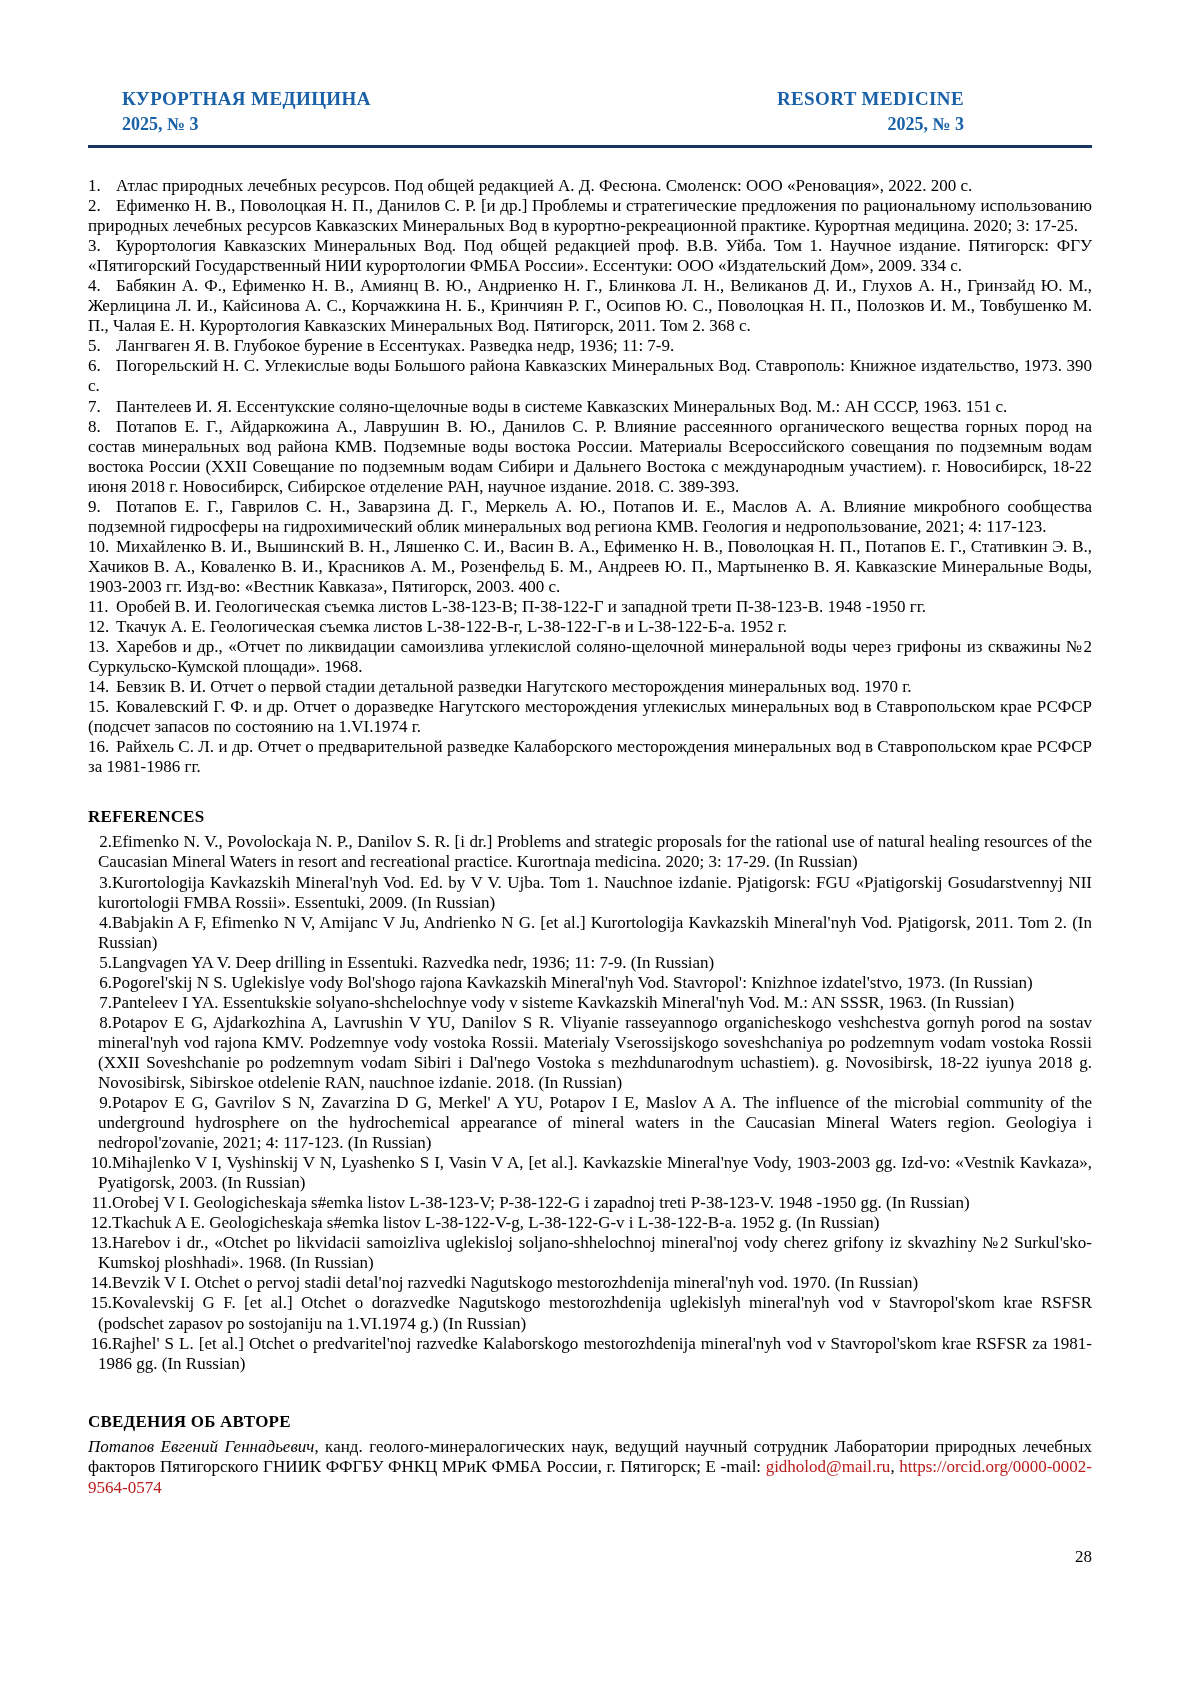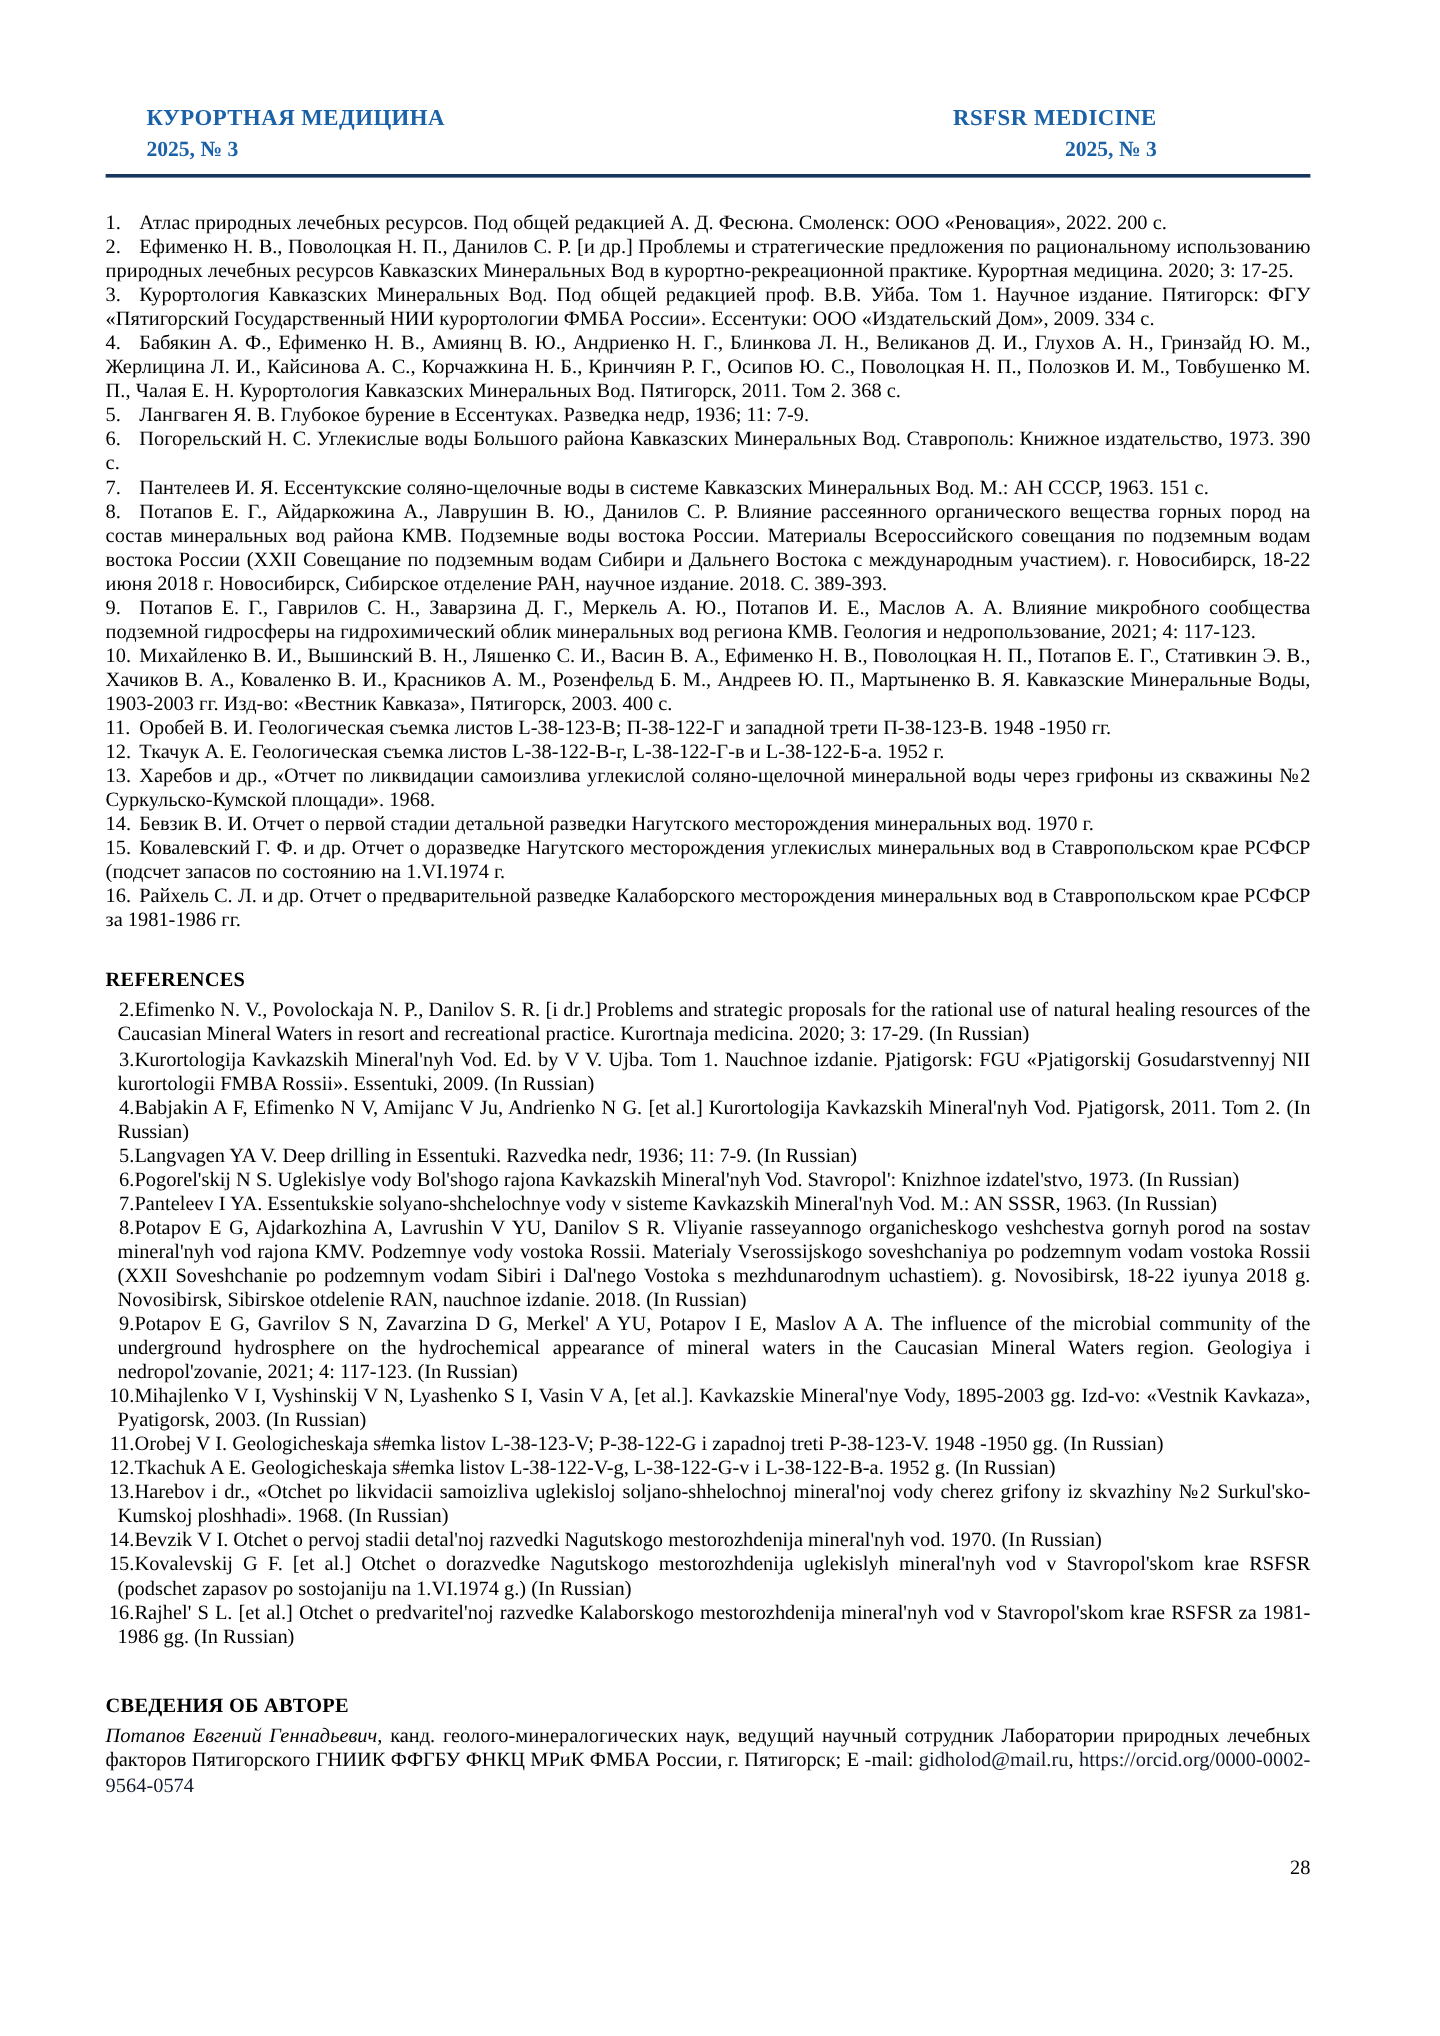--- a/index.html
+++ b/index.html
@@ -44,37 +44,37 @@
   .section-heading.refs { margin-top:30px; }
   .section-heading.author { margin-top:38px; }
   .ref-list p { font-size:17px; line-height:1.18; text-align:justify; }
   .lit-item .num { display:inline-block; min-width:28px; }
   .ref-item { padding-left:10px; text-indent:-10px; }
   .ref-item .num { display:inline-block; min-width:24px; text-align:right; text-indent:0; }
   .author-par {
     font-size:17px; line-height:1.22; text-align:justify; margin-top:2px;
   }
   .author-name { font-weight:400; font-style:italic; }
-  .plain-link { color:#0f172a; text-decoration:none; }
+  .plain-link { color:#b91c1c; text-decoration:none; }
   .page-number {
     margin-top:48px; text-align:right; font-size:17px; color:#000;
   }
 </style>
 </head>
 <body>
 
 <div class="page">
 
   <header class="page-header">
     <div class="hdr-left">
       <div class="journal-title">КУРОРТНАЯ МЕДИЦИНА</div>
       <div class="journal-issue">2025, № 3</div>
     </div>
     <div class="hdr-right">
-      <div class="journal-title">RSFSR MEDICINE</div>
+      <div class="journal-title">RESORT MEDICINE</div>
       <div class="journal-issue">2025, № 3</div>
     </div>
   </header>
   <div class="header-rule"></div>
 
   <main>
 
     <div class="ref-list">
 
         <p class="lit-item"><span class="num">1.</span><span class="txt">Атлас природных лечебных ресурсов. Под общей редакцией А. Д. Фесюна. Смоленск: ООО «Реновация», 2022. 200 с.</span></p>
@@ -123,21 +123,21 @@
         <p class="ref-item"><span class="num">5.</span><span class="txt">Langvagen YA V. Deep drilling in Essentuki. Razvedka nedr, 1936; 11: 7-9. (In Russian)</span></p>
 
         <p class="ref-item"><span class="num">6.</span><span class="txt">Pogorel'skij N S. Uglekislye vody Bol'shogo rajona Kavkazskih Mineral'nyh Vod. Stavropol': Knizhnoe izdatel'stvo, 1973. (In Russian)</span></p>
 
         <p class="ref-item"><span class="num">7.</span><span class="txt">Panteleev I YA. Essentukskie solyano-shchelochnye vody v sisteme Kavkazskih Mineral'nyh Vod. M.: AN SSSR, 1963. (In Russian)</span></p>
 
         <p class="ref-item"><span class="num">8.</span><span class="txt">Potapov E G, Ajdarkozhina A, Lavrushin V YU, Danilov S R. Vliyanie rasseyannogo organicheskogo veshchestva gornyh porod na sostav mineral'nyh vod rajona KMV. Podzemnye vody vostoka Rossii. Materialy Vserossijskogo soveshchaniya po podzemnym vodam vostoka Rossii (XXII Soveshchanie po podzemnym vodam Sibiri i Dal'nego Vostoka s mezhdunarodnym uchastiem). g. Novosibirsk, 18-22 iyunya 2018 g. Novosibirsk, Sibirskoe otdelenie RAN, nauchnoe izdanie. 2018. (In Russian)</span></p>
 
         <p class="ref-item"><span class="num">9.</span><span class="txt">Potapov E G, Gavrilov S N, Zavarzina D G, Merkel' A YU, Potapov I E, Maslov A A. The influence of the microbial community of the underground hydrosphere on the hydrochemical appearance of mineral waters in the Caucasian Mineral Waters region. Geologiya i nedropol'zovanie, 2021; 4: 117-123. (In Russian)</span></p>
 
-        <p class="ref-item"><span class="num">10.</span><span class="txt">Mihajlenko V I, Vyshinskij V N, Lyashenko S I, Vasin V A, [et al.]. Kavkazskie Mineral'nye Vody, 1895-2003 gg. Izd-vo: «Vestnik Kavkaza», Pyatigorsk, 2003. (In Russian)</span></p>
+        <p class="ref-item"><span class="num">10.</span><span class="txt">Mihajlenko V I, Vyshinskij V N, Lyashenko S I, Vasin V A, [et al.]. Kavkazskie Mineral'nye Vody, 1903-2003 gg. Izd-vo: «Vestnik Kavkaza», Pyatigorsk, 2003. (In Russian)</span></p>
 
         <p class="ref-item"><span class="num">11.</span><span class="txt">Orobej V I. Geologicheskaja s#emka listov L-38-123-V; P-38-122-G i zapadnoj treti P-38-123-V. 1948 -1950 gg. (In Russian)</span></p>
 
         <p class="ref-item"><span class="num">12.</span><span class="txt">Tkachuk A E. Geologicheskaja s#emka listov L-38-122-V-g, L-38-122-G-v i L-38-122-B-a. 1952 g. (In Russian)</span></p>
 
         <p class="ref-item"><span class="num">13.</span><span class="txt">Harebov i dr., «Otchet po likvidacii samoizliva uglekisloj soljano-shhelochnoj mineral'noj vody cherez grifony iz skvazhiny №2 Surkul'sko-Kumskoj ploshhadi». 1968. (In Russian)</span></p>
 
         <p class="ref-item"><span class="num">14.</span><span class="txt">Bevzik V I. Otchet o pervoj stadii detal'noj razvedki Nagutskogo mestorozhdenija mineral'nyh vod. 1970. (In Russian)</span></p>
 
         <p class="ref-item"><span class="num">15.</span><span class="txt">Kovalevskij G F. [et al.] Otchet o dorazvedke Nagutskogo mestorozhdenija uglekislyh mineral'nyh vod v Stavropol'skom krae RSFSR (podschet zapasov po sostojaniju na 1.VI.1974 g.) (In Russian)</span></p>

